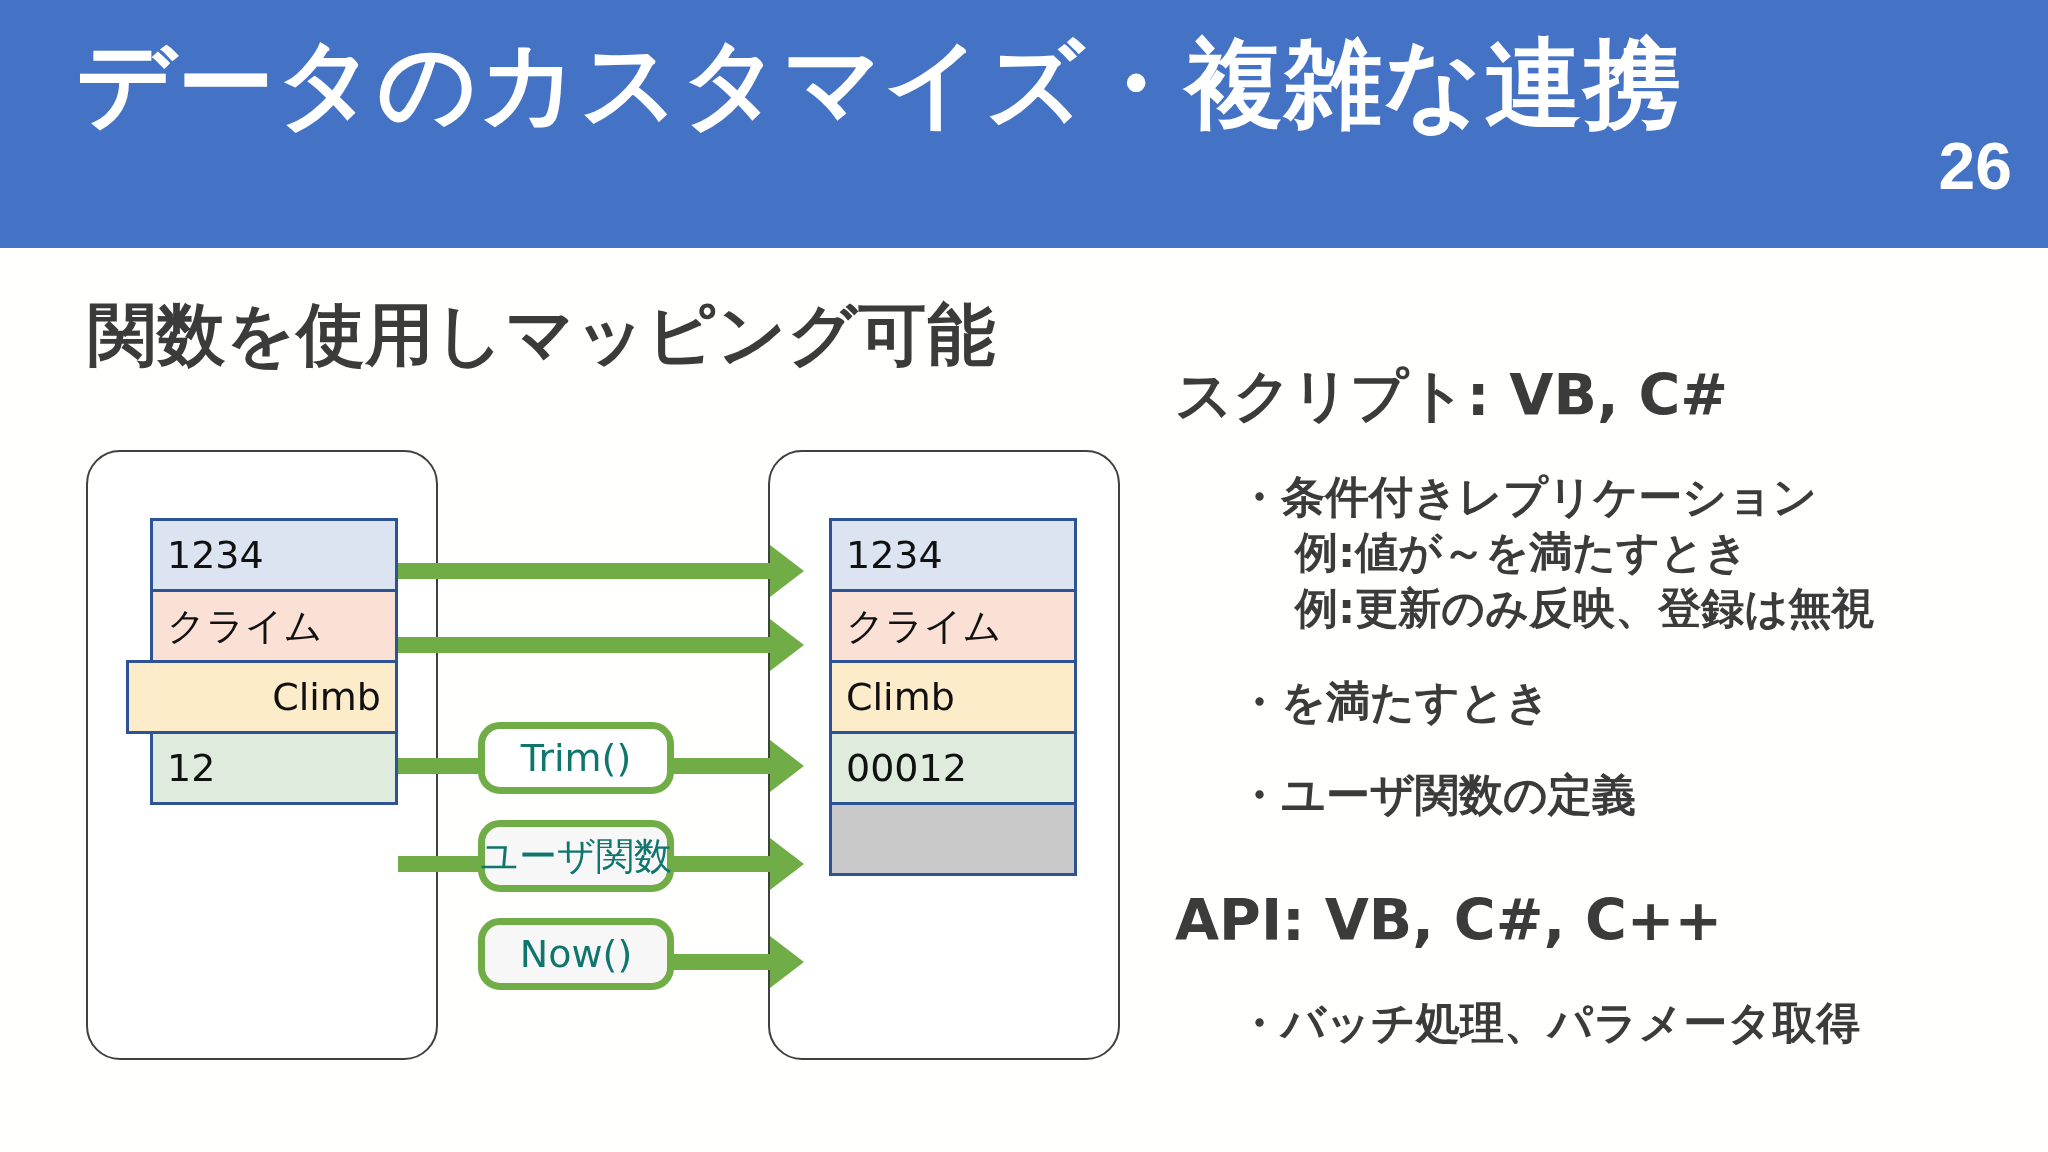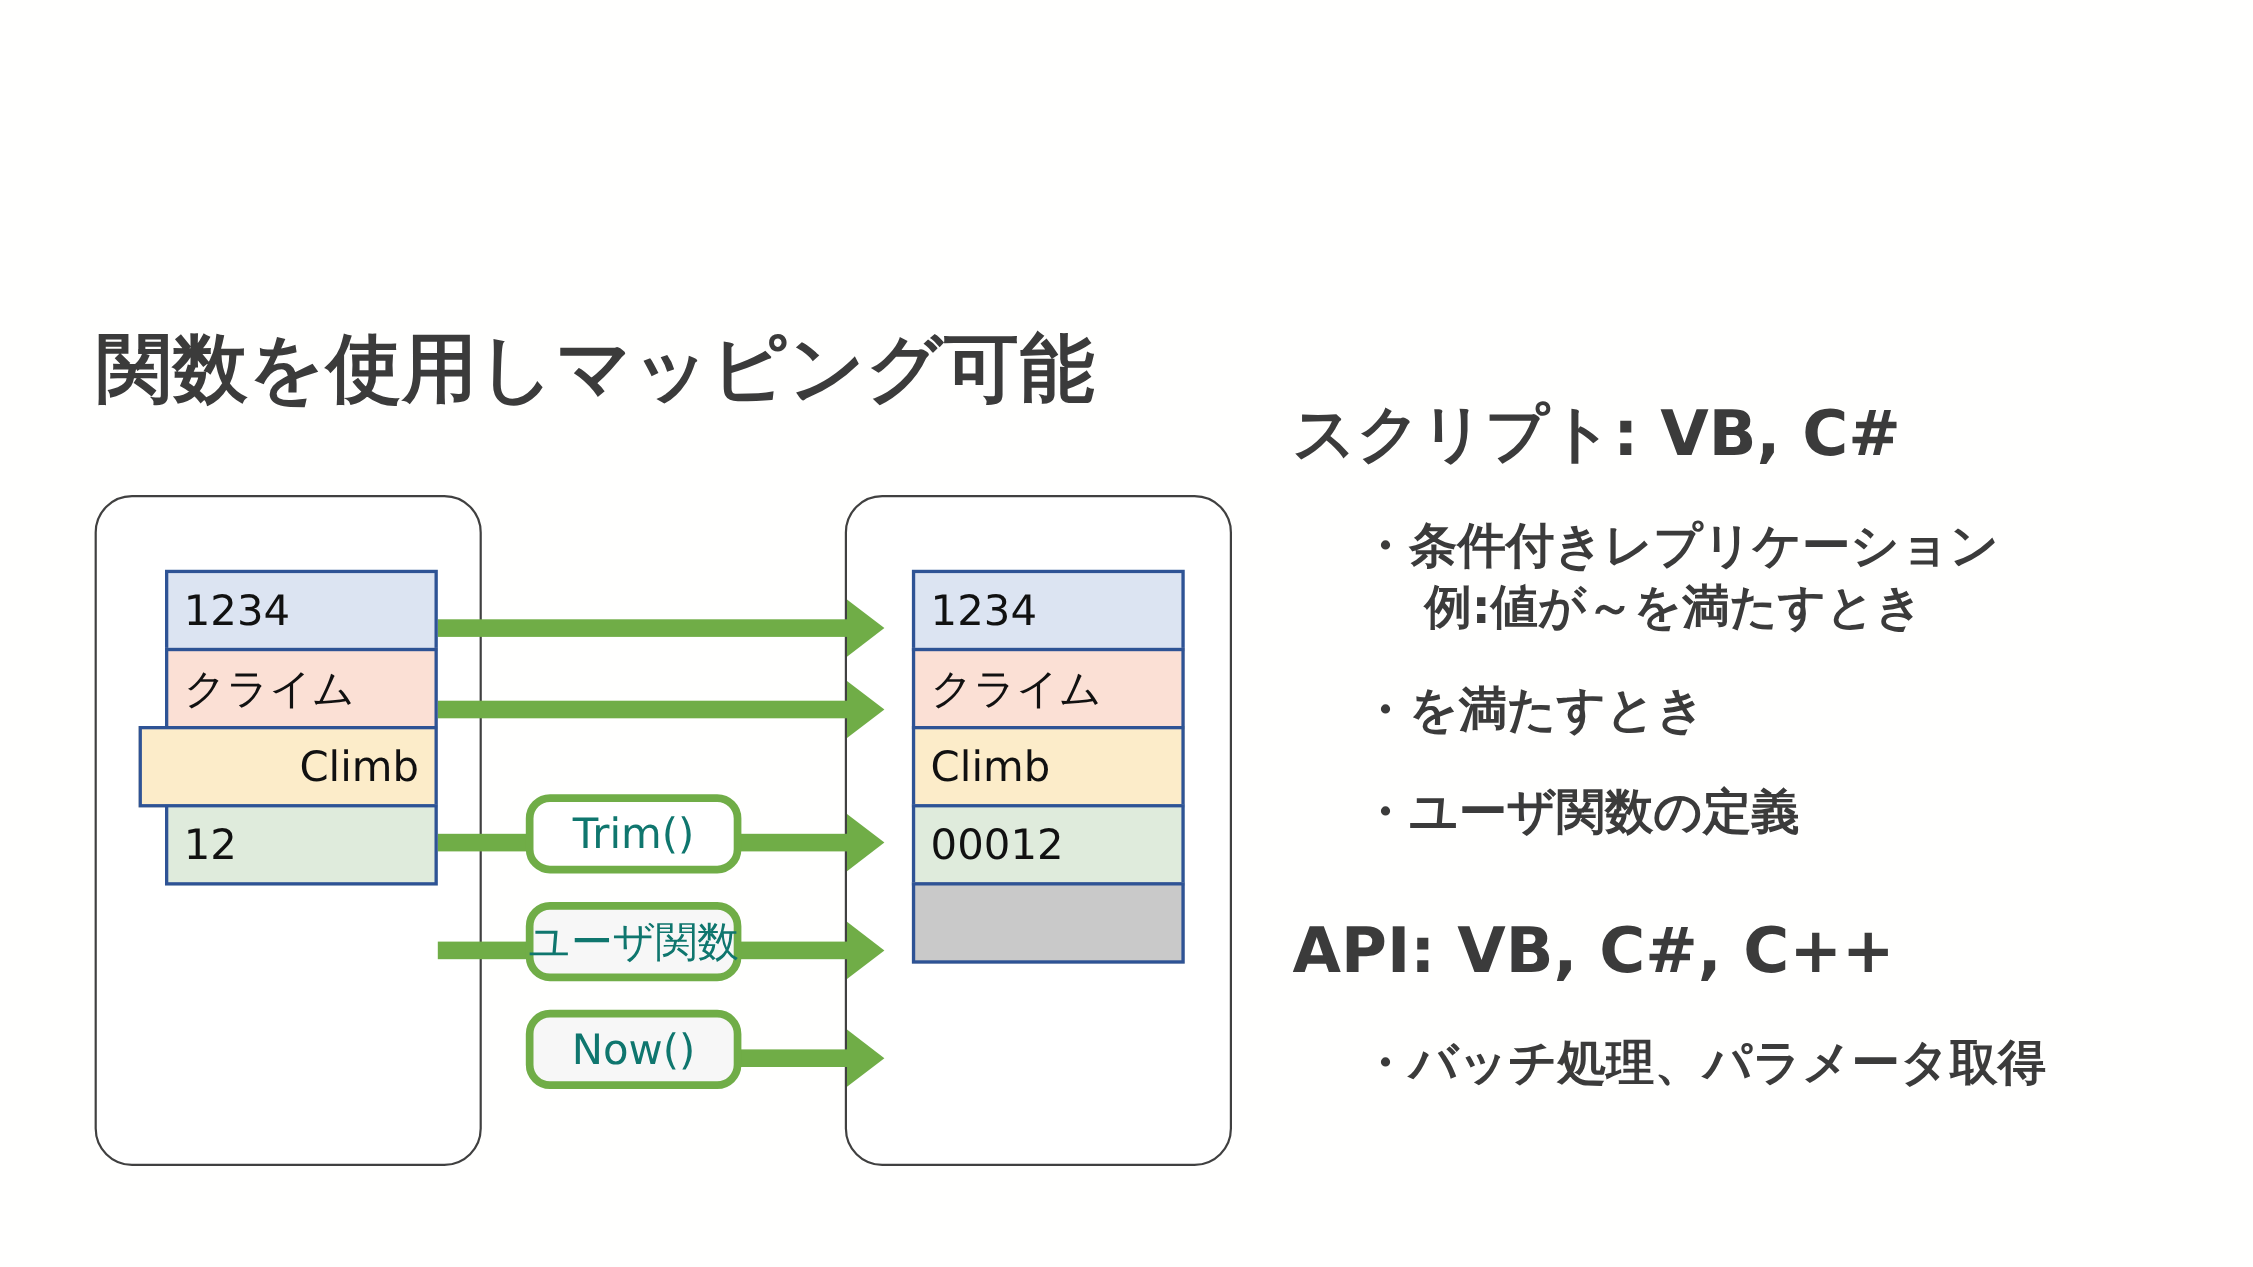--- a/index.html
+++ b/index.html
@@ -108,20 +108,24 @@
   .rt-head   { font-size:57px; line-height:1.30; margin-left:0px; }
   .rt-l1     { font-size:44px; line-height:1.30; margin-left:62px;margin-top:36px; }
   .rt-l2     { font-size:43px; line-height:1.30; margin-left:120px; }
   .rt-gap    { height:60px; }
 </style>
 </head>
 <body>
 
 <div id="slide">
 
+  <div id="header">
+    <div id="slide-title">データのカスタマイズ・複雑な連携</div>
+    <div id="page-number">26</div>
+  </div>
 
   <div id="section-heading">関数を使用しマッピング可能</div>
 
   <div id="left-container" class="round-container"></div>
   <div id="right-container" class="round-container"></div>
 
   <div class="conn" style="left:398px; top:563px; width:390px;"></div>
   <div class="arrowhead" style="left:770px; top:545px;"></div>
 
   <div class="conn" style="left:398px; top:637px; width:390px;"></div>
@@ -160,20 +164,21 @@
     <span>ユーザ関数</span>
   </div>
   <div id="fn-now" class="fn-box">
     <span>Now()</span>
   </div>
 
   <div id="right-text">
     <div class="rt-line rt-head">スクリプト: VB, C#</div>
     <div class="rt-line rt-l1">・条件付きレプリケーション</div>
     <div class="rt-line rt-l2">例:値が～を満たすとき</div>
+    <div class="rt-line rt-l2">例:更新のみ反映、登録は無視</div>
     <div class="rt-line rt-l1">・を満たすとき</div>
     <div class="rt-line rt-l1">・ユーザ関数の定義</div>
     <div class="rt-gap"></div>
     <div class="rt-line rt-head">API: VB, C#, C++</div>
     <div class="rt-line rt-l1">・バッチ処理、パラメータ取得</div>
   </div>
 
 </div>
 
 </body></html>

